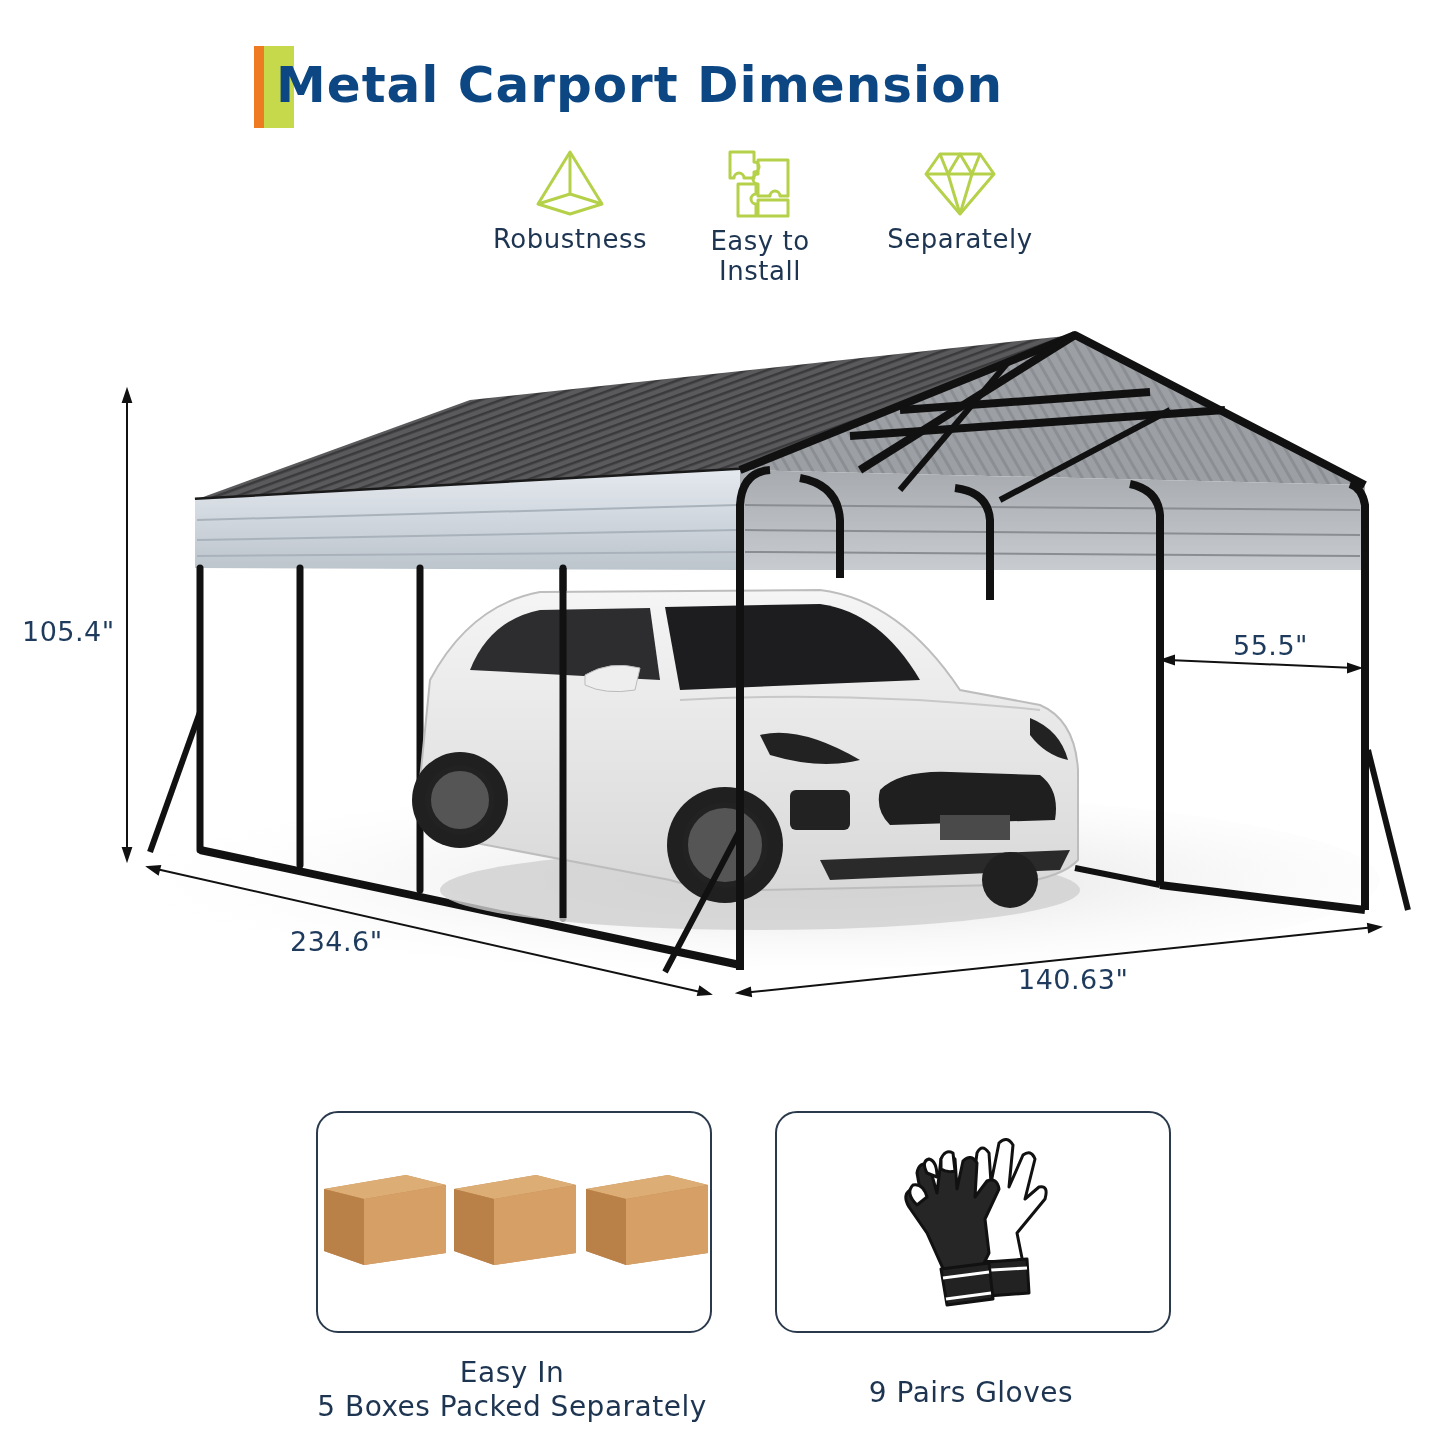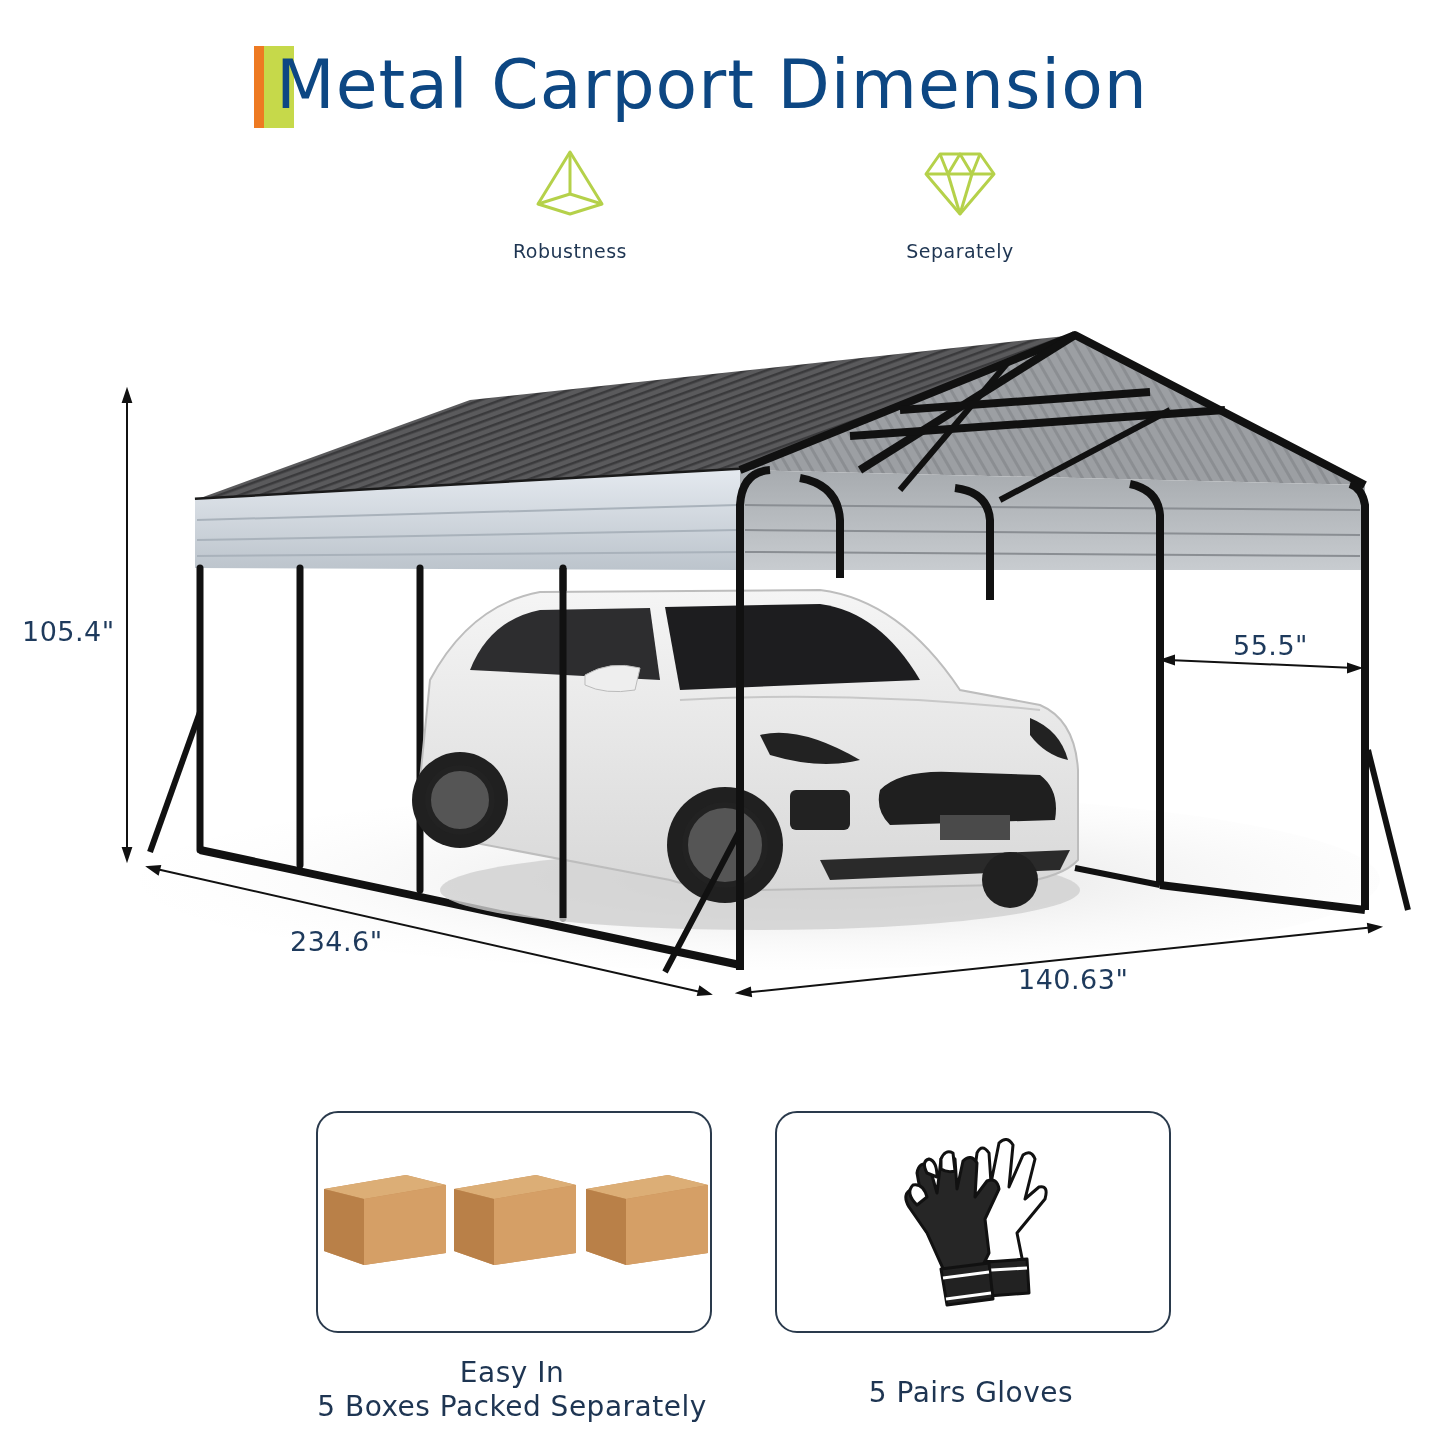--- a/index.html
+++ b/index.html
@@ -2,26 +2,26 @@
 <html><head>
 <meta charset="utf-8">
 <style>
   html, body { margin: 0; padding: 0; background: #ffffff; }
   body { width: 1445px; height: 1445px; position: relative; overflow: hidden;
          font-family: "DejaVu Sans", "Liberation Sans", sans-serif; color: #1c3557; }
   .title-wrap { position: absolute; left: 254px; top: 40px; height: 90px; display: flex; align-items: center; }
   .accent { position: absolute; top: 6px; height: 82px; }
   .accent.orange { left: 0; width: 10px; background: #ee7a22; }
   .accent.lime { left: 10px; width: 30px; background: #c6d94a; }
-  .title { position: relative; left: 22px; font-family: "DejaVu Sans", sans-serif; font-weight: normal;
-           font-size: 68px; color: #0d4783; letter-spacing: 1px; white-space: nowrap; line-height: 1; }
+  .title { position: relative; left: 22px; font-family: "DejaVu Sans", sans-serif; font-weight: bold;
+           font-size: 50px; color: #0d4783; letter-spacing: 1px; white-space: nowrap; line-height: 1; }
   .features { position: absolute; top: 148px; left: 480px; width: 560px; height: 110px; }
   .feature { position: absolute; top: 0; width: 180px; text-align: center; }
   .feature svg { display: block; margin: 0 auto; }
-  .feature-label { display: block; font-size: 19px; color: #1e3552; margin-top: 22px; letter-spacing: 0.5px; }
+  .feature-label { display: block; font-size: 26px; color: #1e3552; margin-top: 6px; letter-spacing: 0.5px; }
   .dim { position: absolute; font-size: 27px; color: #1e3a5c; letter-spacing: 0.5px; white-space: nowrap; }
   .scene { position: absolute; left: 0; top: 300px; }
   .card { position: absolute; border: 2px solid #2a3a4c; border-radius: 22px; background: #fff; }
   .card-caption { position: absolute; text-align: center; font-size: 28px; color: #1e3552; line-height: 34px; letter-spacing: 0.5px; }
 </style>
 </head>
 <body>
 
 <div class="title-wrap">
   <div class="accent orange"></div>
@@ -33,20 +33,31 @@
   <div class="feature" style="left:0px;">
     <svg width="80" height="70" viewBox="0 0 80 70">
       <g fill="none" stroke="#b5d14a" stroke-width="3" stroke-linejoin="round">
         <polygon points="40,4 8,56 40,66 72,56"></polygon>
         <line x1="40" y1="4" x2="40" y2="46"></line>
         <line x1="8" y1="56" x2="40" y2="46"></line>
         <line x1="72" y1="56" x2="40" y2="46"></line>
       </g>
     </svg>
     <span class="feature-label">Robustness</span>
+  </div>
+  <div class="feature" style="left:190px;">
+    <svg width="80" height="72" viewBox="0 0 80 72">
+      <g fill="none" stroke="#b5d14a" stroke-width="3" stroke-linejoin="round">
+        <path d="M10,4 h24 v10 a5,5 0 0 1 0,10 v6 h-10 a5,5 0 0 0 -10,0 h-4 z"></path>
+        <path d="M38,12 h30 v36 h-8 a5,5 0 0 0 -10,0 h-12 v-12 a5,5 0 0 1 0,-10 z"></path>
+        <path d="M18,36 h18 v10 a5,5 0 0 0 0,10 v12 h-18 z"></path>
+        <path d="M38,52 h30 v16 h-30 z"></path>
+      </g>
+    </svg>
+    <span class="feature-label">Easy to Install</span>
   </div>
   <div class="feature" style="left:390px;">
     <svg width="80" height="70" viewBox="0 0 80 70">
       <g fill="none" stroke="#b5d14a" stroke-width="3" stroke-linejoin="round">
         <polygon points="20,6 60,6 74,26 40,66 6,26"></polygon>
         <line x1="6" y1="26" x2="74" y2="26"></line>
         <polyline points="20,6 28,26 40,6 52,26 60,6"></polyline>
         <line x1="28" y1="26" x2="40" y2="66"></line>
         <line x1="52" y1="26" x2="40" y2="66"></line>
       </g>
@@ -228,13 +239,13 @@
       <path d="M168,160 L150,120 L132,94 Q124,80 136,76 L144,82 L140,60 Q142,48 152,52 L160,80 L164,46 Q170,38 178,46 L180,76 L186,48 Q194,40 200,50 L198,84 L210,68 Q220,64 222,76 L208,106 L212,140 L204,156 Z" fill="#262626"></path>
       <path d="M140,92 Q128,80 136,72 Q146,70 150,84 Z" fill="#fff"></path>
       <path d="M150,60 Q144,48 152,46 Q160,48 160,64 Z" fill="#fff"></path>
       <path d="M164,46 Q168,36 176,40 L178,58 Q170,60 164,56 Z" fill="#fff"></path>
       <path d="M164,156 L212,150 L216,186 L170,192 Z" fill="#222"></path>
       <line x1="166" y1="165" x2="212" y2="159" stroke="#fff" stroke-width="3"></line>
       <line x1="169" y1="186" x2="214" y2="180" stroke="#fff" stroke-width="3"></line>
     </g>
   </svg>
 </div>
-<div class="card-caption" style="left:775px; top:1376px; width:392px;">5 Pairs Gloves</div>
+<div class="card-caption" style="left:775px; top:1376px; width:392px;">9 Pairs Gloves</div>
 
 </body></html>

